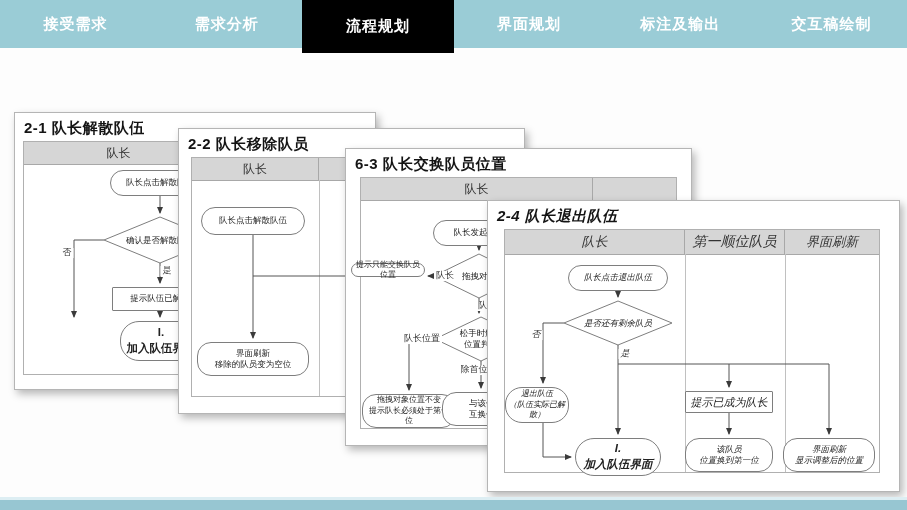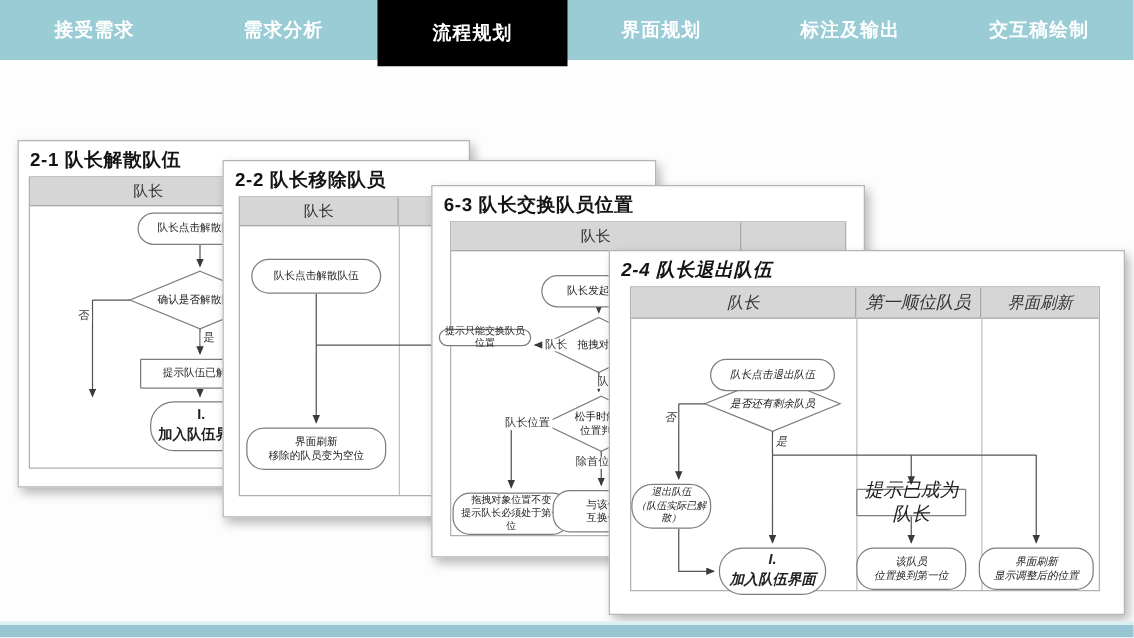--- a/index.html
+++ b/index.html
@@ -158,29 +158,29 @@
       <path d="M130,90 V96" stroke="#555" fill="none" marker-end="url(#arw)"></path>
       <polygon points="130,100 184,122 130,144 76,122" fill="#fff" stroke="#7e7e7e"></polygon>
       <path d="M76,122 H55 M55,122 V182" stroke="#555" fill="none" marker-end="url(#arw)"></path>
       <path d="M55,222 V256 H83" stroke="#555" fill="none" marker-end="url(#arw)"></path>
       <path d="M130,144 V163 M130,163 H341" stroke="#555" fill="none"></path>
       <path d="M130,163 V233" stroke="#555" fill="none" marker-end="url(#arw)"></path>
       <path d="M241,163 V186" stroke="#555" fill="none" marker-end="url(#arw)"></path>
       <path d="M341,163 V233" stroke="#555" fill="none" marker-end="url(#arw)"></path>
       <path d="M241,212 V233" stroke="#555" fill="none" marker-end="url(#arw)"></path>
     </svg>
-    <div class="nd oval" style="left:80px;top:64px;width:100px;height:26px;margin-top:22px;">队长点击退出队伍</div>
+    <div class="nd oval" style="left:80px;top:64px;width:100px;height:26px;">队长点击退出队伍</div>
     <div class="dtext" style="left:130px;top:122px;">是否还有剩余队员</div>
     <div class="lbl" style="left:48px;top:134px;">否</div>
     <div class="lbl" style="left:137px;top:153px;">是</div>
     <div class="nd rect" style="left:17px;top:186px;width:64px;height:36px;font-size:8px;border-radius:17px;">退出队伍
 （队伍实际已解散）</div>
     <div class="nd bigoval" style="left:87px;top:237px;width:86px;height:38px;">I.
 加入队伍界面</div>
-    <div class="nd rect" style="left:197px;top:190px;width:88px;height:22px;font-size:15px;">提示已成为队长</div>
+    <div class="nd rect" style="left:197px;top:190px;width:88px;height:22px;font-size:11px;">提示已成为队长</div>
     <div class="nd oval" style="left:197px;top:237px;width:88px;height:34px;">该队员
 位置换到第一位</div>
     <div class="nd oval" style="left:295px;top:237px;width:92px;height:34px;">界面刷新
 显示调整后的位置</div>
   </div>
 
   <div class="bottombar-light"></div>
   <div class="bottombar"></div>
 </div>
 

